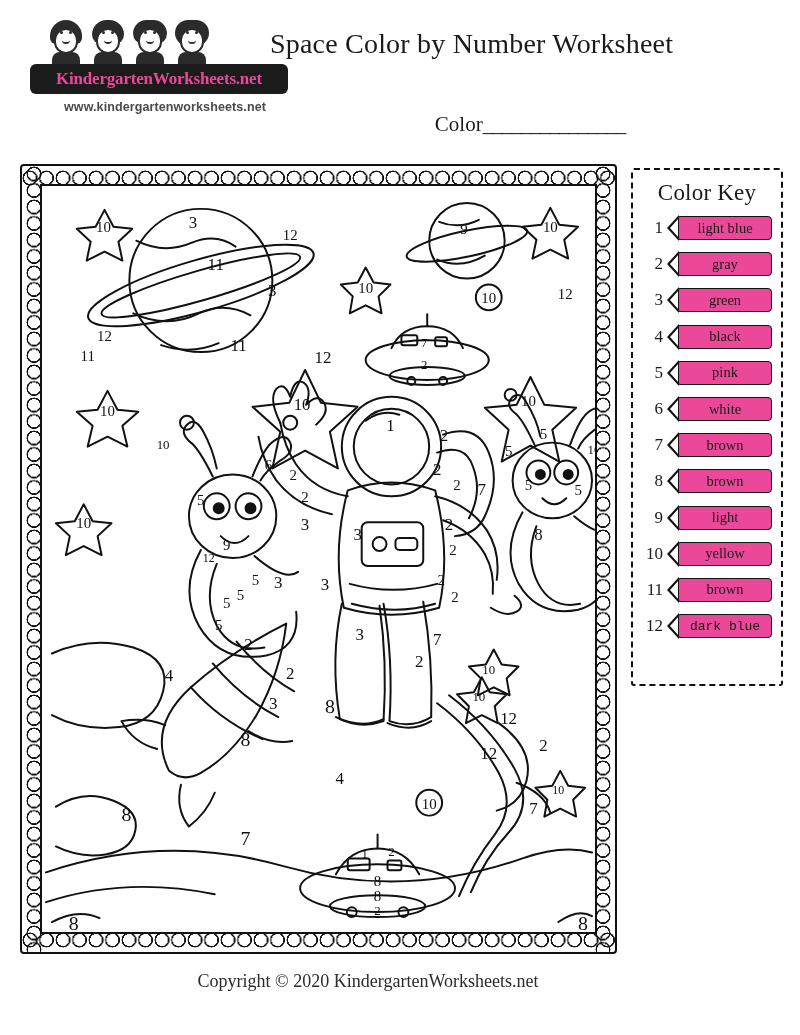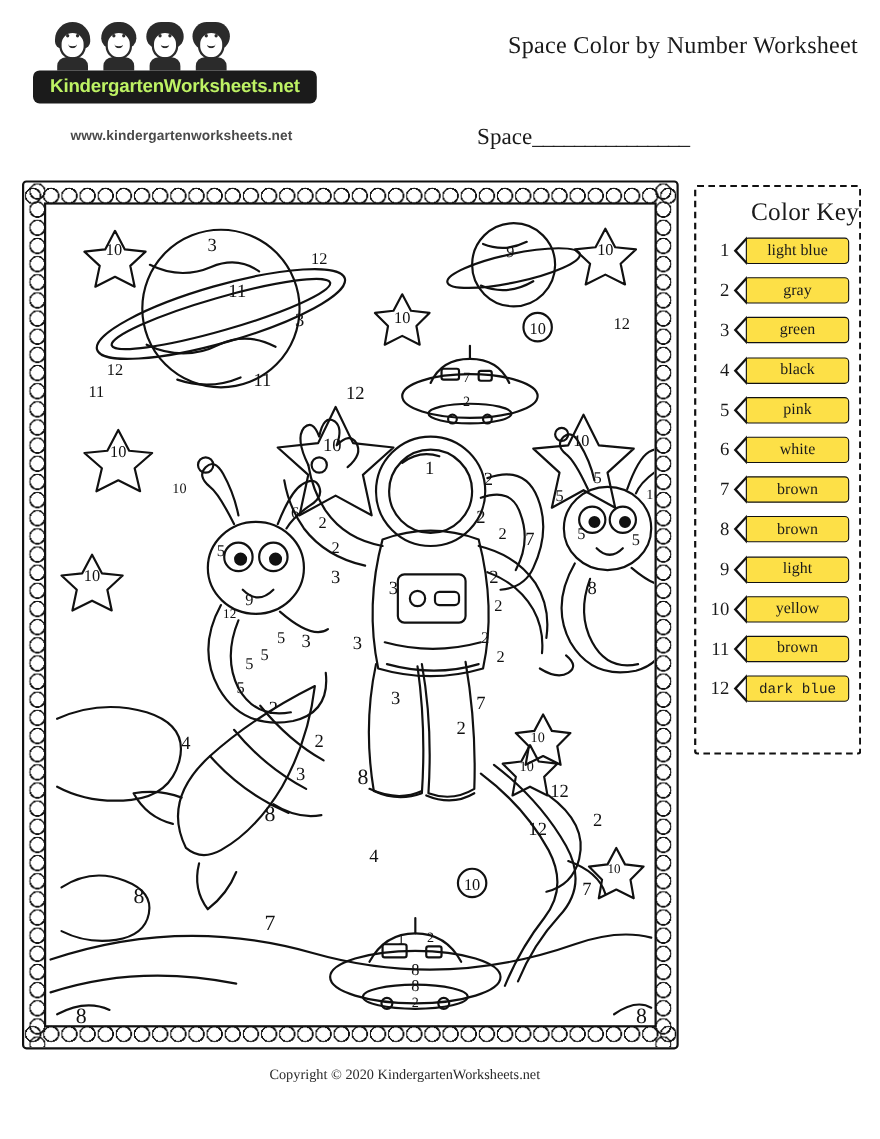--- a/index.html
+++ b/index.html
@@ -87,45 +87,45 @@
     left: 0; top: 44px;
     width: 258px;
     height: 30px;
     background: #1b1b1b;
     border-radius: 6px;
     display: flex;
     align-items: center;
     justify-content: center;
   }
   .logo-bar-text {
-    color: #bef264;
-    font-family: Liberation Sans, sans-serif;
+    color: #ec4899;
+    font-family: Liberation Serif, serif;
     font-weight: bold;
     font-size: 17px;
     letter-spacing: -0.2px;
     white-space: nowrap;
   }
   .logo-url {
     position: absolute;
-    left: 10px; top: 96px;
+    left: 10px; top: 80px;
     width: 250px;
     text-align: center;
     font-family: "Liberation Sans", sans-serif;
     font-size: 12.5px;
     font-weight: bold;
     color: #4a4a4a;
     letter-spacing: 0.1px;
   }
 
   .worksheet-title {
     position: absolute;
     left: 270px; top: 28px;
     width: 510px;
-    text-align: right;
-    font-size: 22px;
+    text-align: left;
+    font-size: 28px;
     letter-spacing: 0.2px;
   }
   .name-line {
     position: absolute;
     left: 300px; top: 112px;
     width: 460px;
     text-align: center;
     font-size: 21px;
   }
   .name-line .blank {
@@ -188,21 +188,21 @@
     position: absolute;
     left: 631px; top: 18px;
     width: 152px;
     height: 518px;
     border: 2px dashed #111;
     border-radius: 3px;
     background: #fff;
   }
   .key-title {
     margin: 10px 0 4px 0;
-    text-align: right;
+    text-align: center;
     font-size: 23px;
     letter-spacing: 0.2px;
   }
   .key-list {
     margin: 0; padding: 0 0 0 0;
     list-style: none;
   }
   .key-row {
     display: flex;
     align-items: center;
@@ -237,39 +237,39 @@
     border-top: 10px solid transparent;
     border-bottom: 10px solid transparent;
     border-right: 9px solid #fff;
   }
   .crayon .body {
     position: absolute;
     left: 11px; top: 1px;
     width: 94px; height: 24px;
     border: 1.8px solid #111;
     border-radius: 2px 4px 4px 2px;
-    background: #fde047;
+    background: #ec4899;
     display: flex;
     align-items: center;
     justify-content: center;
   }
   .crayon .label {
     font-size: 14.5px;
     font-family: "Liberation Serif", serif;
     white-space: nowrap;
   }
   .crayon .label.small { font-size: 13px; font-family: Liberation Mono, monospace; }
 
   
   .footer {
     position: absolute;
     left: 0; top: 968px;
     width: 736px;
     text-align: center;
-    font-size: 13px;
+    font-size: 18px;
     color: #2b2b2b;
     line-height: 1.45;
   }
 
   
   .num {
     font-family: "Liberation Serif", serif;
     fill: #111;
   }
 </style>
@@ -317,21 +317,21 @@
       </div>
       <div class="logo-bar">
         <span class="logo-bar-text">KindergartenWorksheets.net</span>
       </div>
       <div class="logo-url">www.kindergartenworksheets.net</div>
     </div>
 
     <div class="worksheet-title">Space Color by Number Worksheet</div>
 
     <div class="name-line">
-      <span>Space</span><span class="blank">_______________</span>
+      <span>Color</span><span class="blank">_______________</span>
     </div>
   </div>
 
   <div class="main">
 
     <div class="picture-frame">
       <div class="scallop-top"></div>
       <div class="scallop-bottom"></div>
       <div class="scallop-left"></div>
       <div class="scallop-right"></div>

